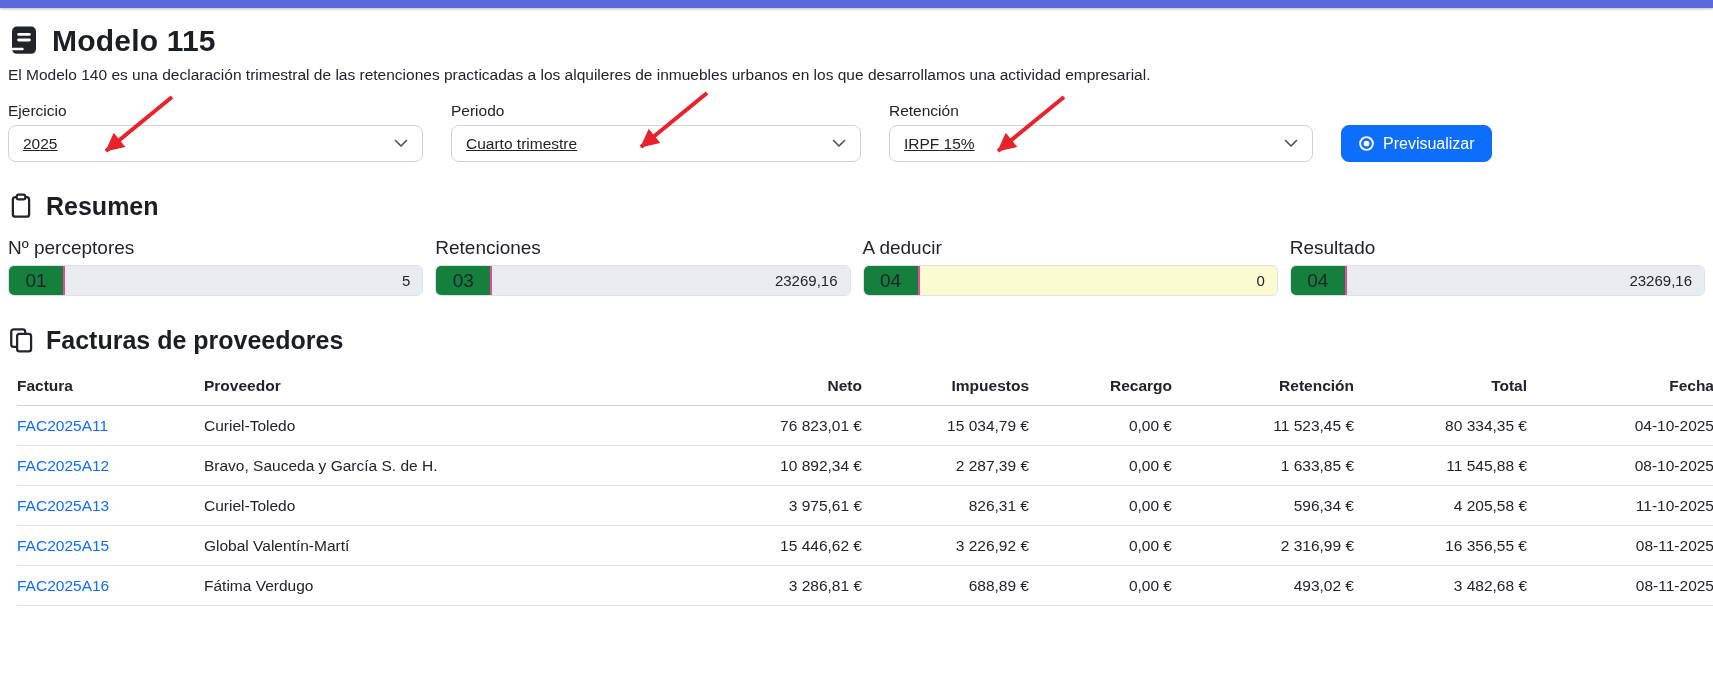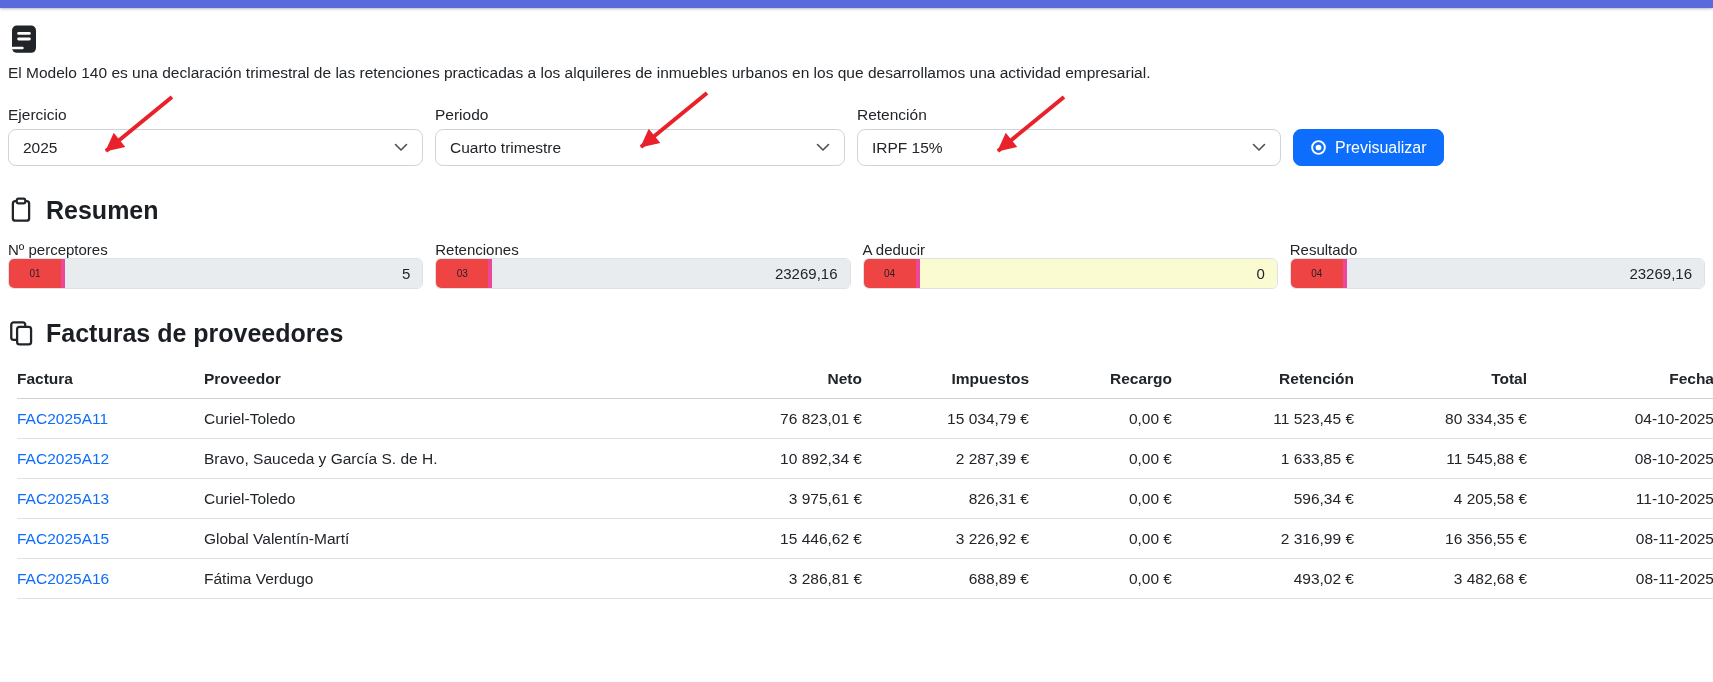--- a/index.html
+++ b/index.html
@@ -5,41 +5,41 @@
   * { margin:0; padding:0; box-sizing:border-box; }
   html,body { width:1713px; height:682px; background:#fff; overflow:hidden;
     font-family:"Liberation Sans", sans-serif; color:#212529; }
   .topbar { height:8px; background:var(--topbar,#5a6ada); box-shadow:0 1px 3px rgba(0,0,0,.28); }
   .container { padding:0 8px; position:relative; }
 
   .title-row { display:flex; align-items:center; gap:12px; margin-top:16px; }
   .title-row h1 { font-size:30px; font-weight:bold; color:#1b1f24; letter-spacing:.2px; }
   .desc { margin-top:8px; font-size:15.5px; }
 
-  .filters { display:flex; align-items:flex-end; margin-top:24px; gap:12px; }
+  .filters { display:flex; align-items:flex-end; margin-top:18px; gap:28px; }
   .filter-col { display:flex; flex-direction:column; }
   .filter-col .flabel { font-size:15.5px; margin-bottom:5px; }
   .w1 { width:415px; } .w2 { width:410px; } .w3 { width:424px; }
   .select { height:37px; border:1px solid #ced4da; border-radius:8px; background:#fff;
     display:flex; align-items:center; padding:0 14px; font-size:15.5px; cursor:pointer; }
-  .select .val { flex:1; }
+  .select .val { flex:1;text-decoration:underline; }
   .btn-primary { margin-left:0; height:37px; padding:0 16px; background:var(--primary,#0d6efd);
     border:1px solid var(--primary,#0d6efd); border-radius:8px; color:#fff; font-size:16px;
     display:inline-flex; align-items:center; gap:8px; cursor:pointer;
     font-family:"Liberation Sans", sans-serif; }
 
   .section-head { display:flex; gap:12px; margin-top:30px; }
   .section-head h2 { font-size:25px; font-weight:bold; color:#1b1f24; }
 
   .summary { display:flex; gap:12px; margin-top:16px; }
   .sum-col { flex:1; }
-  .sum-col .slabel { font-size:15px; }
+  .sum-col .slabel { font-size:19px; margin-bottom:6px; }
   .igroup { display:flex; height:31px; border:1px solid #dee2e6; border-radius:6px; overflow:hidden; }
-  .igroup .code { width:56px; background:#ef4444; border-right:4px solid #ec4899;
-    display:flex; align-items:center; justify-content:center; font-size:10px; }
+  .igroup .code { width:56px; background:#15803d; border-right:2px solid #ec4899;
+    display:flex; align-items:center; justify-content:center; font-size:19px; }
   .igroup .ival { flex:1; background:var(--field-disabled-bg,#e9ecef); font-size:15px;
     display:flex; align-items:center; justify-content:flex-end; padding:0 12px; }
   .igroup .ival.highlight { background:var(--field-editable-bg,#fbfbd2); }
 
   table { width:100%; border-collapse:collapse; table-layout:fixed; margin-top:14px;margin-left:9px; }
   th { font-size:15.5px; font-weight:bold; text-align:left; padding:8px 0 10px 0;
     border-bottom:1px solid #ced3d9; }
   td { font-size:15.5px; padding:10px 0; border-bottom:1px solid #dee2e6; height:40px;
     white-space:nowrap; overflow:hidden; }
   th.num, td.num { text-align:right; }
@@ -58,20 +58,21 @@
 
   <div class="title-row">
     <span class="icon">
       <svg width="32" height="32" viewBox="0 0 16 16">
         <rect x="2" y="0.8" width="12" height="13.6" rx="2.4" fill="#212529"></rect>
         <rect x="4.6" y="4" width="6.8" height="1.4" rx="0.7" fill="#fff"></rect>
         <rect x="4.6" y="6.8" width="6.8" height="1.4" rx="0.7" fill="#fff"></rect>
         <path d="M2.4 12 h4.8" stroke="#fff" stroke-width="1.3" stroke-linecap="round"></path>
       </svg>
     </span>
+    <h1>Modelo 115</h1>
   </div>
 
   <p class="desc">El Modelo 140 es una declaración trimestral de las retenciones practicadas a los alquileres de inmuebles urbanos en los que desarrollamos una actividad empresarial.</p>
 
   <div class="filters">
     <div class="filter-col w1">
       <span class="flabel">Ejercicio</span>
       <div class="select">
         <span class="val">2025</span>
         <span class="icon">

